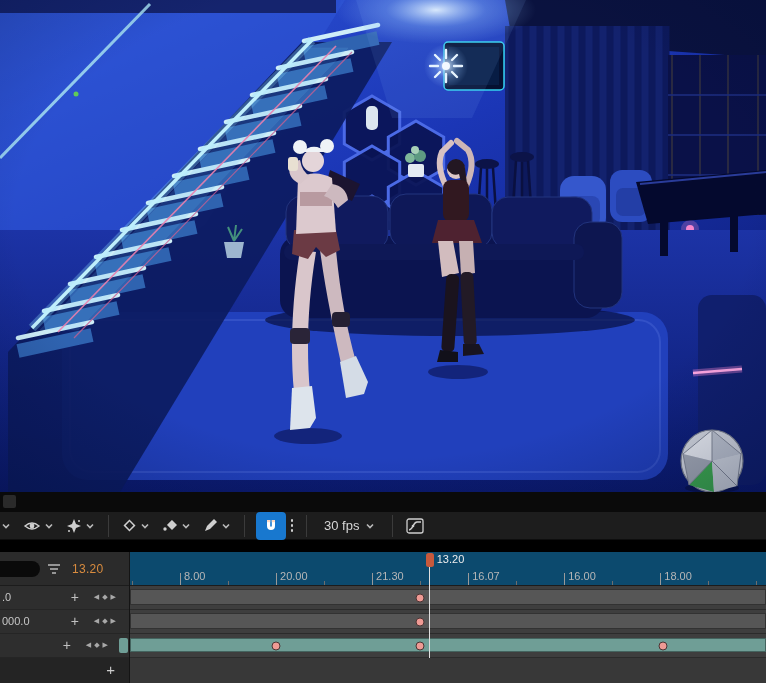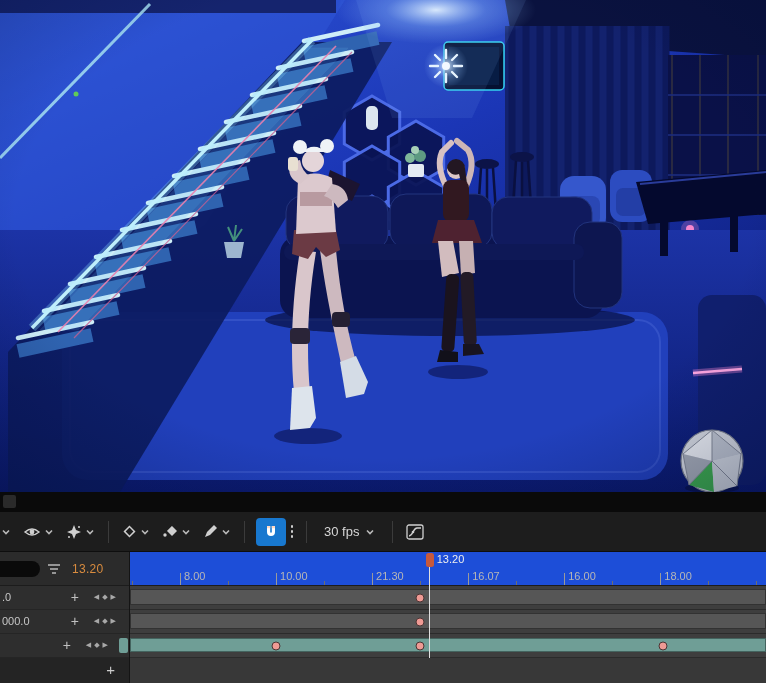--- a/index.html
+++ b/index.html
@@ -8,21 +8,21 @@
 
   
   .viewport{position:absolute;left:0;top:0;width:766px;height:492px;background:#12249a;}
   .viewport svg{display:block;width:766px;height:492px;}
 
   
   .strip{position:absolute;left:0;top:492px;width:766px;height:20px;background:#0a0a0a;}
   .corner-icon{position:absolute;left:3px;top:3px;width:13px;height:13px;background:#2a2a2a;border-radius:2px;}
 
   
-  .toolbar{position:absolute;left:0;top:512px;width:766px;height:40px;background:#1d1d1d;
+  .toolbar{position:absolute;left:0;top:512px;width:766px;height:28px;background:#1d1d1d;
            display:flex;align-items:center;border-bottom:1px solid #0e0e0e;box-sizing:border-box;}
   .tb-btn{height:30px;display:flex;align-items:center;justify-content:center;gap:3px;padding:0 6px;border-radius:3px;}
   .tb-btn svg{display:block;}
   .tb-sep{width:1px;height:22px;background:#3b3b3b;margin:0 7px;}
   .tb-magnet{width:30px;height:28px;background:var(--snapping-active-bg,#1878cf);border-radius:4px;
              display:flex;align-items:center;justify-content:center;margin-left:4px;}
   .tb-dots{width:12px;height:28px;display:flex;flex-direction:column;align-items:center;justify-content:center;gap:2.5px;margin-right:6px;}
   .tb-dots i{width:2.5px;height:2.5px;border-radius:50%;background:#cfcfcf;}
   .tb-fps{color:#d6d6d6;font-size:13px;display:flex;align-items:center;gap:6px;padding:0 10px;height:30px;}
 
@@ -37,21 +37,21 @@
   .cur-time{position:absolute;left:72px;top:10px;font-size:12px;letter-spacing:.3px;color:var(--current-time-text,#d98c3f);}
 
   .trow{position:relative;height:24px;background:#2e2e2e;border-bottom:1px solid #252525;box-sizing:border-box;}
   .trow .tlabel{position:absolute;left:2px;top:5px;font-size:11px;color:#c6c6c6;}
   .trow .tplus{position:absolute;right:50px;top:3px;font-size:14px;color:#c0c0c0;line-height:16px;}
   .trow .tnav{position:absolute;right:10px;top:7px;font-size:7px;color:#a8a8a8;letter-spacing:3px;white-space:nowrap;}
   .trow .chip{position:absolute;right:1px;top:4px;width:9px;height:15px;border-radius:2px;background:var(--section-teal,#6f9e96);}
   .seq-left-bottom{position:relative;height:25px;background:#242424;}
   .bplus{position:absolute;right:14px;top:3px;font-size:15px;color:#cccccc;}
 
-  .ruler{position:relative;height:34px;background:#1d4ed8;border-bottom:1px solid #1c1c1c;box-sizing:border-box;overflow:hidden;}
+  .ruler{position:relative;height:34px;background:#0c4a6e;border-bottom:1px solid #1c1c1c;box-sizing:border-box;overflow:hidden;}
   .tick-minor{position:absolute;bottom:0;width:1px;height:4px;background:#6e6e6e;}
   .tick-major{position:absolute;bottom:0;width:1px;height:12px;background:#9a9a9a;}
   .tick-label{position:absolute;bottom:3px;transform:translateX(4px);font-size:11px;color:#b6b6b6;}
 
   .lane{position:relative;height:24px;background:#3e3e3e;border-bottom:1px solid #2b2b2b;box-sizing:border-box;}
   .lane .bar{position:absolute;left:0;right:0;top:3px;bottom:4px;background:#565656;border:1px solid #323232;box-sizing:border-box;}
   .lane .bar.teal{top:4px;bottom:5px;background:var(--section-teal,#6f9e96);border-color:#44645f;}
   .keyframe{position:absolute;top:50%;width:9px;height:9px;border-radius:50%;
             background:var(--keyframe-dot,#ef9a94);border:1px solid #4a3434;box-sizing:border-box;
             transform:translate(-50%,-50%);z-index:4;}
@@ -379,21 +379,21 @@
         <div class="tick-minor" style="left: 53.1722%;"></div>
         <div class="tick-minor" style="left: 60.7251%;"></div>
         <div class="tick-minor" style="left: 68.2779%;"></div>
         <div class="tick-minor" style="left: 75.8308%;"></div>
         <div class="tick-minor" style="left: 83.3837%;"></div>
         <div class="tick-minor" style="left: 90.9366%;"></div>
         <div class="tick-minor" style="left: 98.4894%;"></div>
         <div class="tick-major" style="left: 7.85498%;"></div>
         <div class="tick-label" style="left: 7.85498%;">8.00</div>
         <div class="tick-major" style="left: 22.9607%;"></div>
-        <div class="tick-label" style="left: 22.9607%;">10.00</div>
+        <div class="tick-label" style="left: 22.9607%;">20.00</div>
         <div class="tick-major" style="left: 38.0665%;"></div>
         <div class="tick-label" style="left: 38.0665%;">21.30</div>
         <div class="tick-major" style="left: 53.1722%;"></div>
         <div class="tick-label" style="left: 53.1722%;">16.07</div>
         <div class="tick-major" style="left: 68.2779%;"></div>
         <div class="tick-label" style="left: 68.2779%;">16.00</div>
         <div class="tick-major" style="left: 83.3837%;"></div>
         <div class="tick-label" style="left: 83.3837%;">18.00</div>
       </div>
     <div class="lane">

